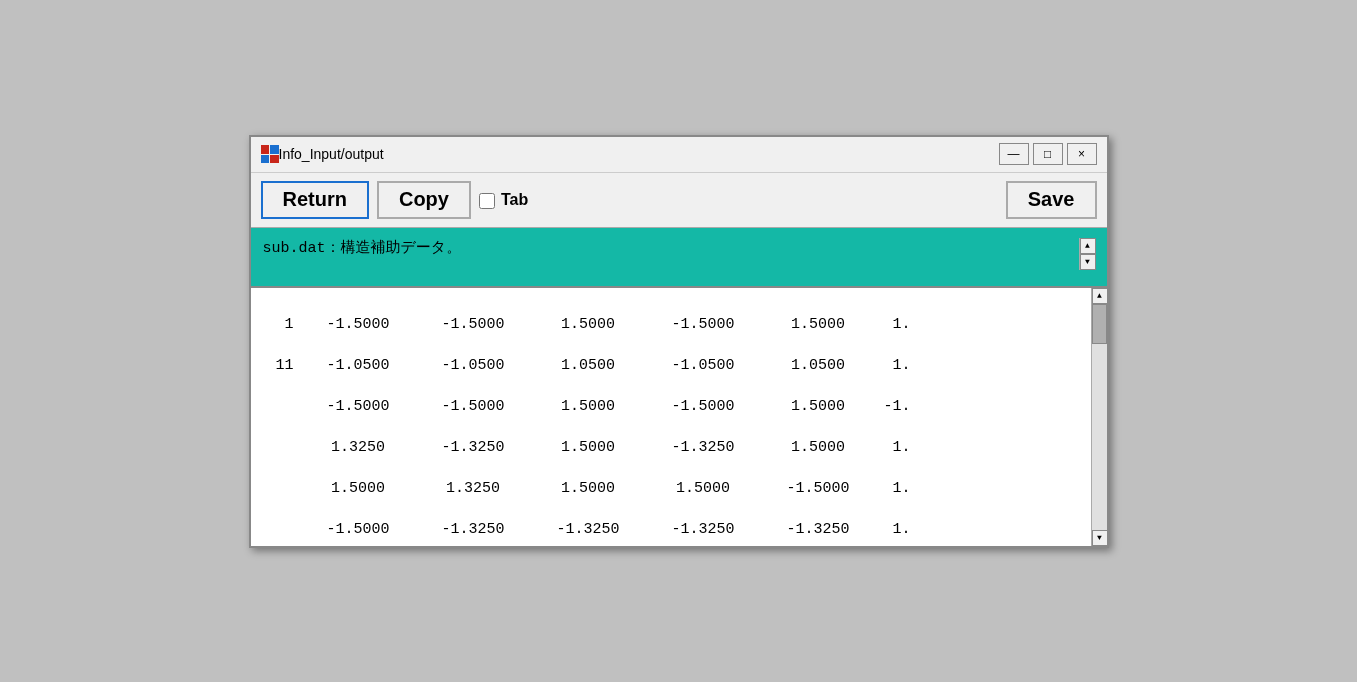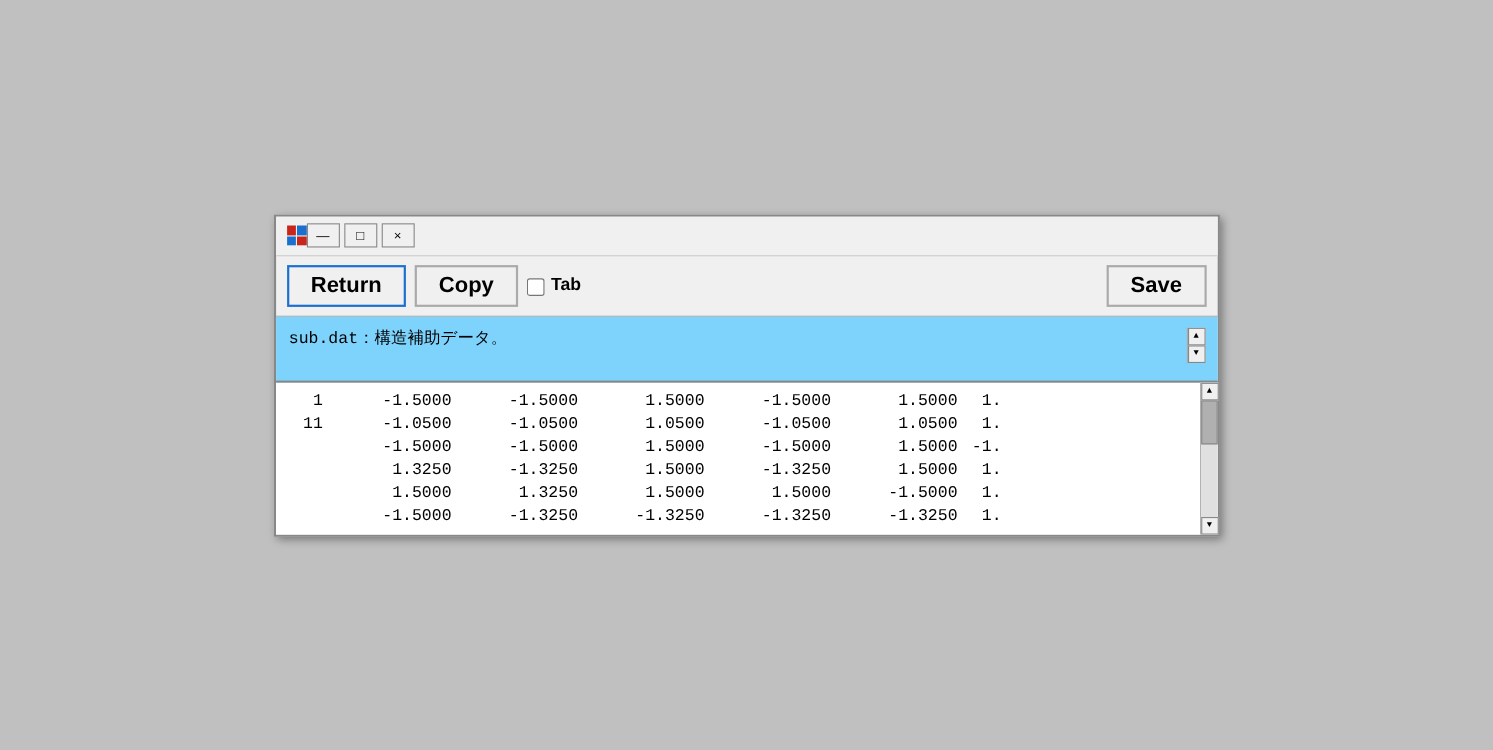--- a/index.html
+++ b/index.html
@@ -115,21 +115,21 @@
       width: 16px;
       height: 16px;
       cursor: pointer;
     }
 
     .spacer {
       flex: 1;
     }
 
     .info-area {
-      background: #7dd3fc;
+      background: #14b8a6;
       border-bottom: 2px solid #888;
       padding: 10px 12px;
       min-height: 60px;
       display: flex;
       align-items: flex-start;
       position: relative;
     }
 
     .info-text {
       font-size: 15px;
@@ -179,22 +179,23 @@
     }
 
     .col-idx {
       width: 55px;
       text-align: right;
       padding-right: 12px;
     }
 
     .col-val {
       width: 115px;
-      text-align: right;
+      text-align: center;
       padding-right: 10px;
+      margin-top: 20px;
     }
 
     .col-val-last {
       width: 30px;
       text-align: right;
     }
 
     .data-scrollbar {
       width: 16px;
       background: #f0f0f0;
@@ -243,20 +244,21 @@
 
 <div class="window">
 
   <div class="title-bar">
     <div class="app-icon">
       <div class="app-icon-q1"></div>
       <div class="app-icon-q2"></div>
       <div class="app-icon-q3"></div>
       <div class="app-icon-q4"></div>
     </div>
+    <span class="title-bar-text">Info_Input/output</span>
     <div class="title-bar-controls">
       <button class="title-btn">—</button>
       <button class="title-btn">□</button>
       <button class="title-btn">×</button>
     </div>
   </div>
 
   <div class="toolbar">
     <button class="btn btn-return">Return</button>
     <button class="btn">Copy</button>

